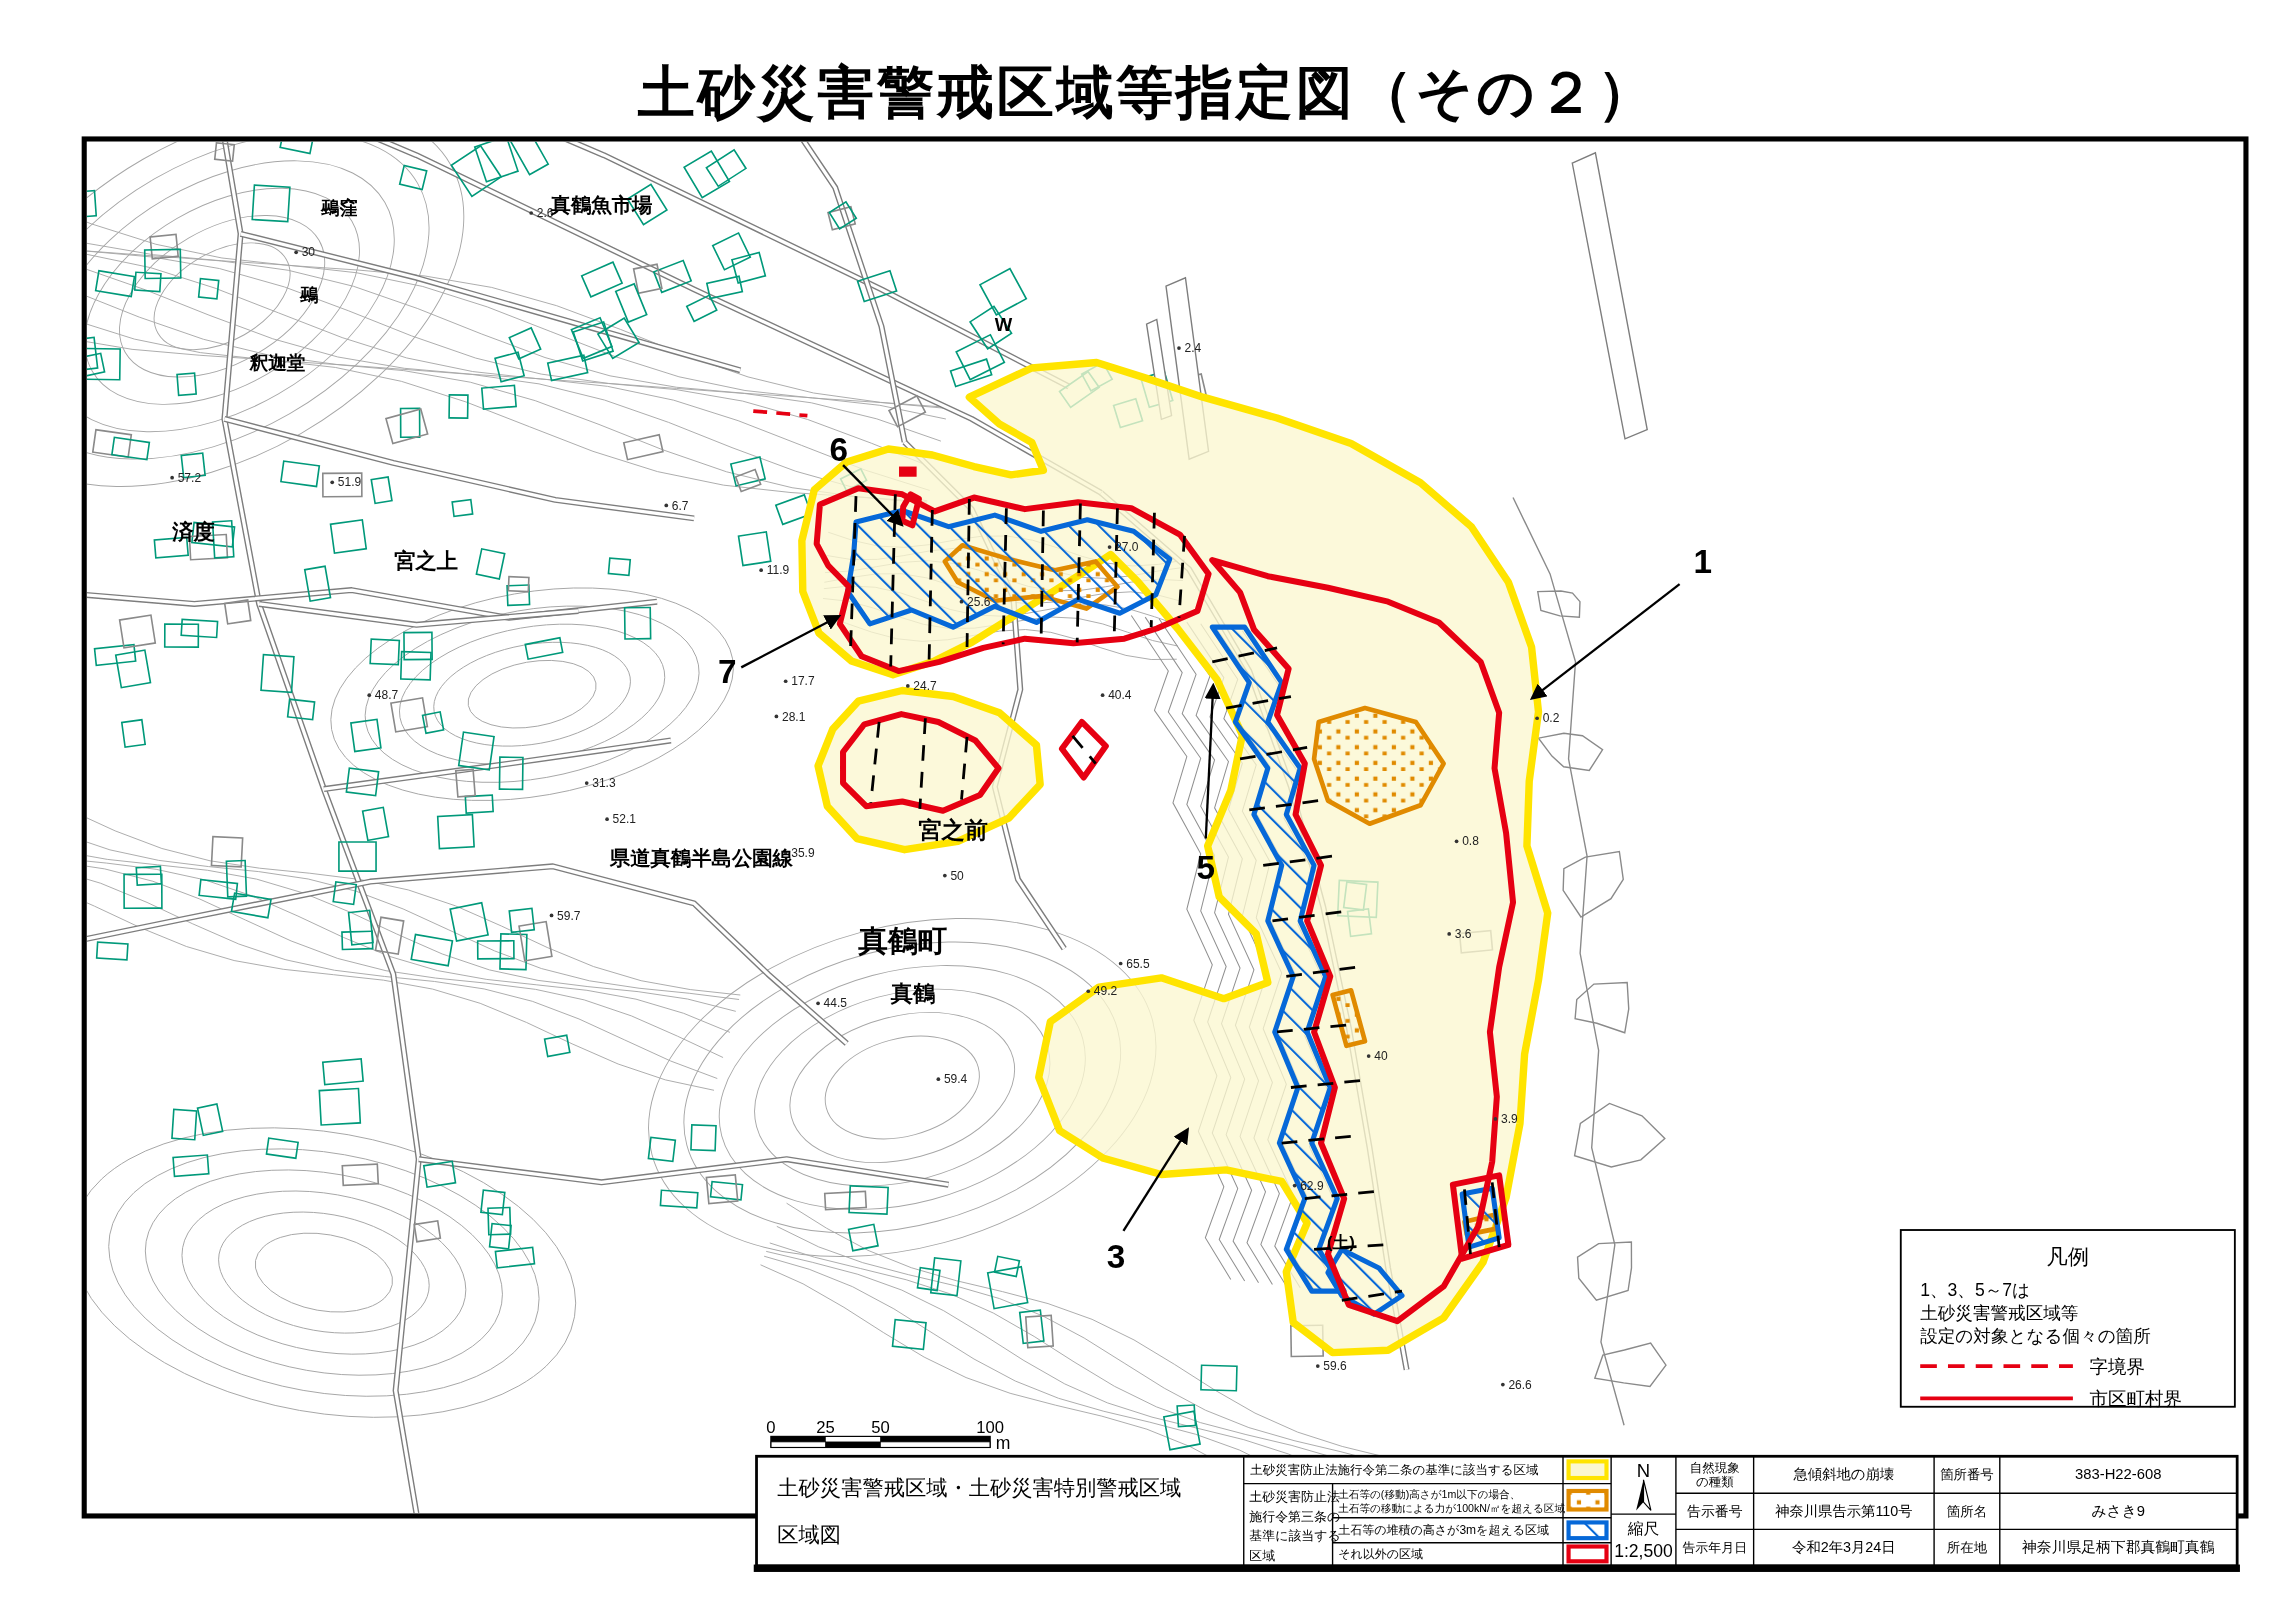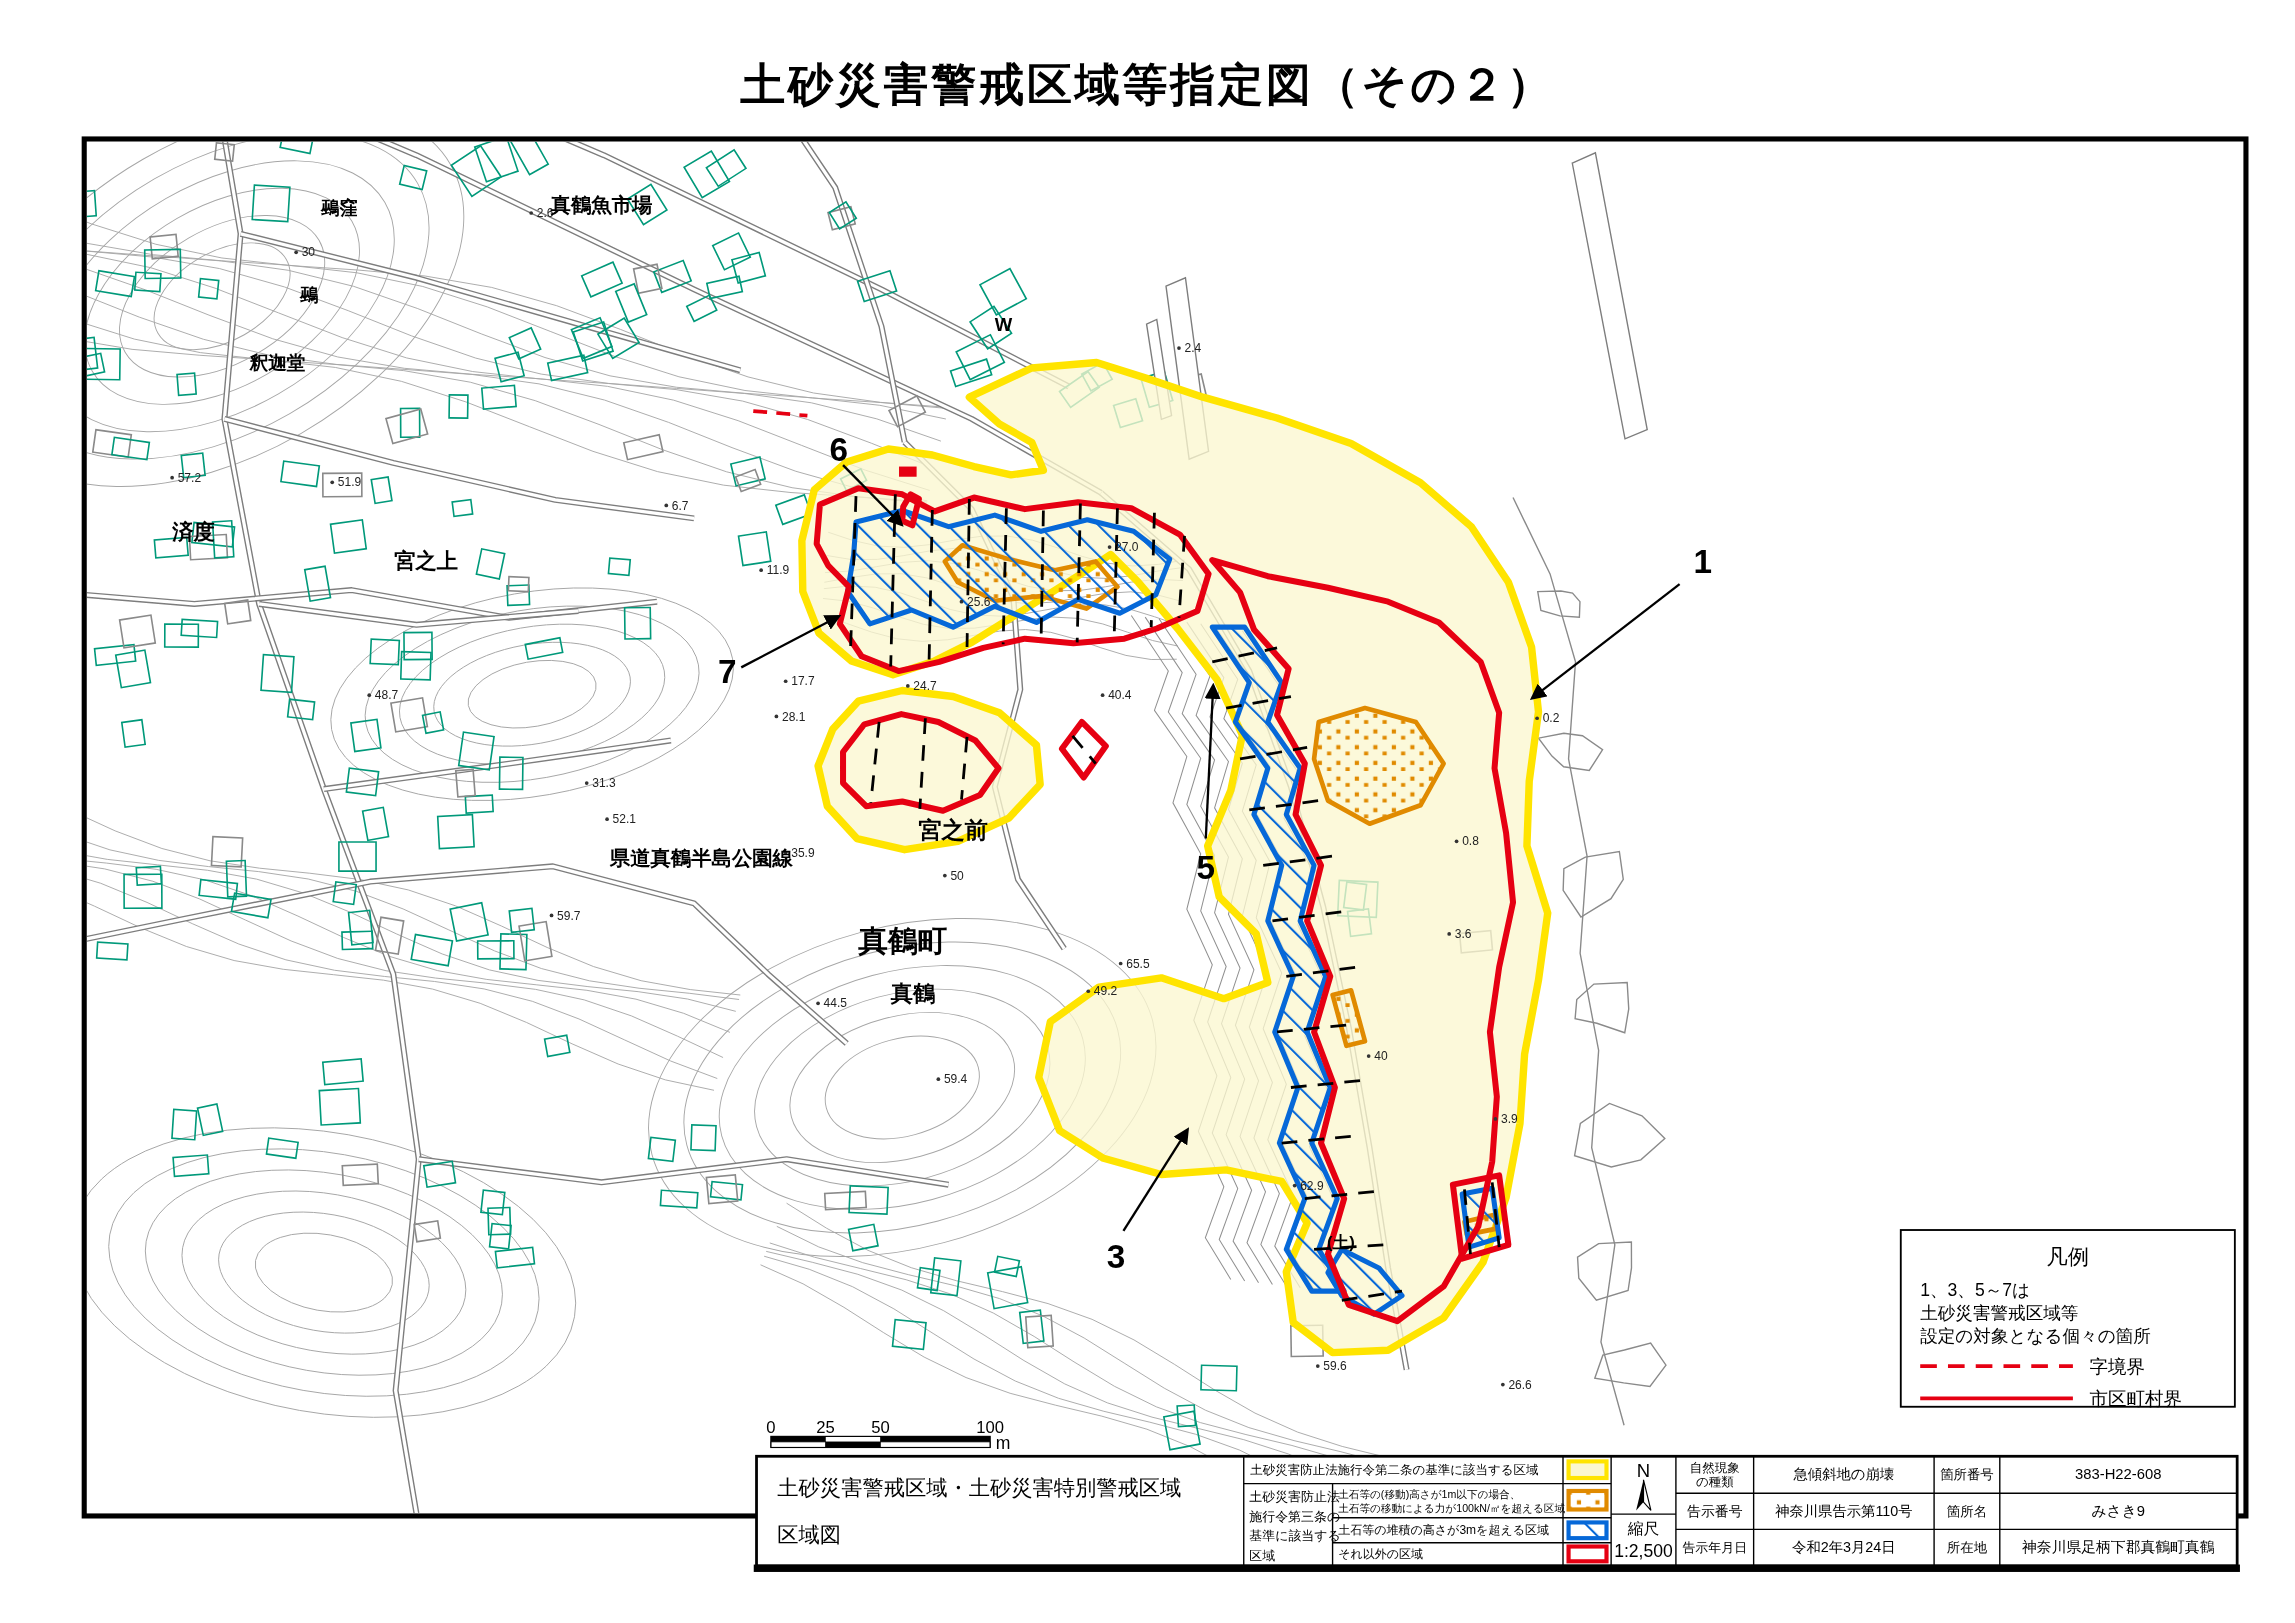--- a/index.html
+++ b/index.html
@@ -1,19 +1,19 @@
 <!DOCTYPE html>
 <html style="font-size:7.4px"><head>
 <meta charset="utf-8">
 <style>
   html,body{margin:0;padding:0;background:#fff;}
   .page{position:relative;width:2295px;height:1623px;background:#fff;overflow:hidden;
         font-family:"Liberation Sans","DejaVu Sans",sans-serif;}
   .page-title{position:absolute;left:0;top:55px;width:100%;text-align:center;
-        font-size:45px;font-weight:700;letter-spacing:2.8px;color:#000;}
+        font-size:57px;font-weight:700;letter-spacing:2.8px;color:#000;}
   svg text{font-family:"Liberation Sans","DejaVu Sans",sans-serif;}
   .ct{fill:none;stroke:#a6a6a6;stroke-width:2;}
   .ct2{fill:none;stroke:#909090;stroke-width:2.2;}
   .road-o{fill:none;stroke:#7d7d7d;stroke-width:13;stroke-linejoin:round;}
   .road-i{fill:none;stroke:#ffffff;stroke-width:7;stroke-linejoin:round;}
   .bld{fill:none;stroke:#00997A;stroke-width:3.5;}
   .bld.g{stroke:#8a8a8a;}
   .zy{fill:#FBF7CF;fill-opacity:.78;stroke:#FFE400;stroke-width:16;stroke-linejoin:round;}
   .zr{fill:none;stroke:#E60012;stroke-width:13;stroke-linejoin:round;}
   .zb{fill:url(#hatchB);stroke:#0668D8;stroke-width:11;stroke-linejoin:round;}

